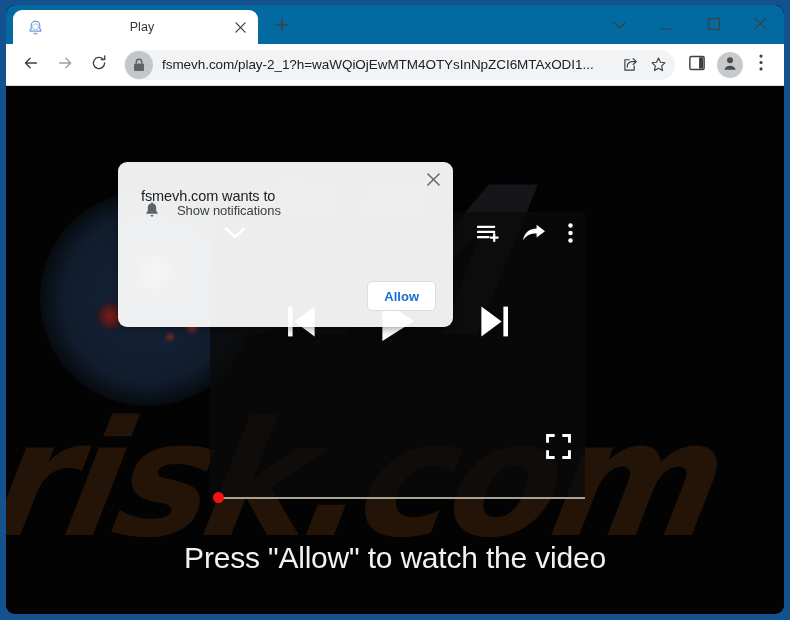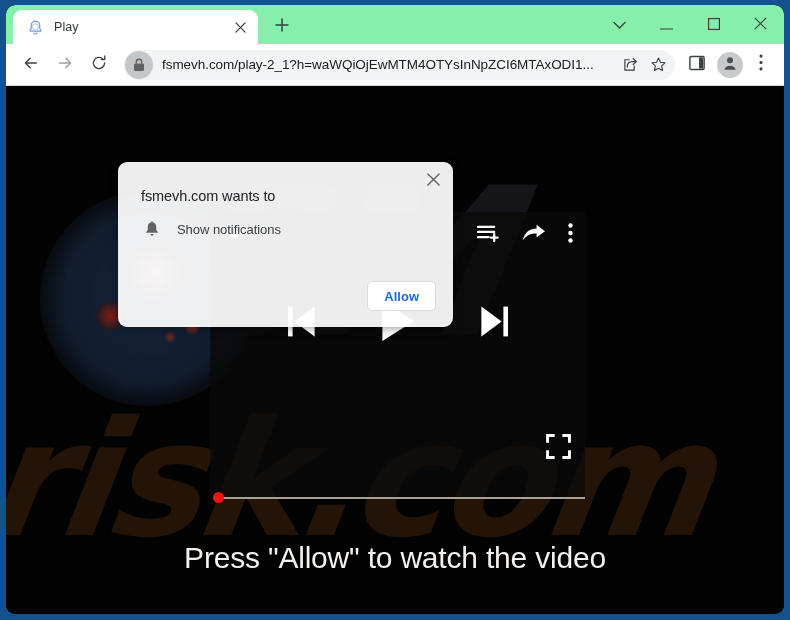--- a/index.html
+++ b/index.html
@@ -29,24 +29,25 @@
     height: 609px;
     background: #000;
     border-radius: 9px 9px 9px 9px;
     overflow: hidden;
   }
 
   
   .tabstrip {
     position: relative;
     height: 39px;
-    background: #86efac;
+    background: #0369a1;
     border-radius: 9px 9px 0 0;
     display: flex;
     align-items: flex-end;
+    text-align: center;
   }
 
   .tab {
     position: relative;
     margin-left: 7px;
     width: 245px;
     height: 34px;
     background: #ffffff;
     border-radius: 9px 9px 0 0;
     display: flex;
@@ -351,21 +352,21 @@
   .perm-title {
     position: absolute;
     left: 23px; top: 26px;
     font-size: 14.5px;
     color: #202124;
     letter-spacing: -.1px;
   }
 
   .perm-row {
     position: absolute;
-    left: 23px; top: 59px;
+    left: 23px; top: 40px;
     display: flex;
     align-items: center;
   }
   .perm-bell { width: 22px; flex: 0 0 22px; display: flex; justify-content: center; }
   .perm-row-label {
     font-size: 13px;
     color: #3c4043;
     margin-left: 14px;
     letter-spacing: -.05px;
   }

